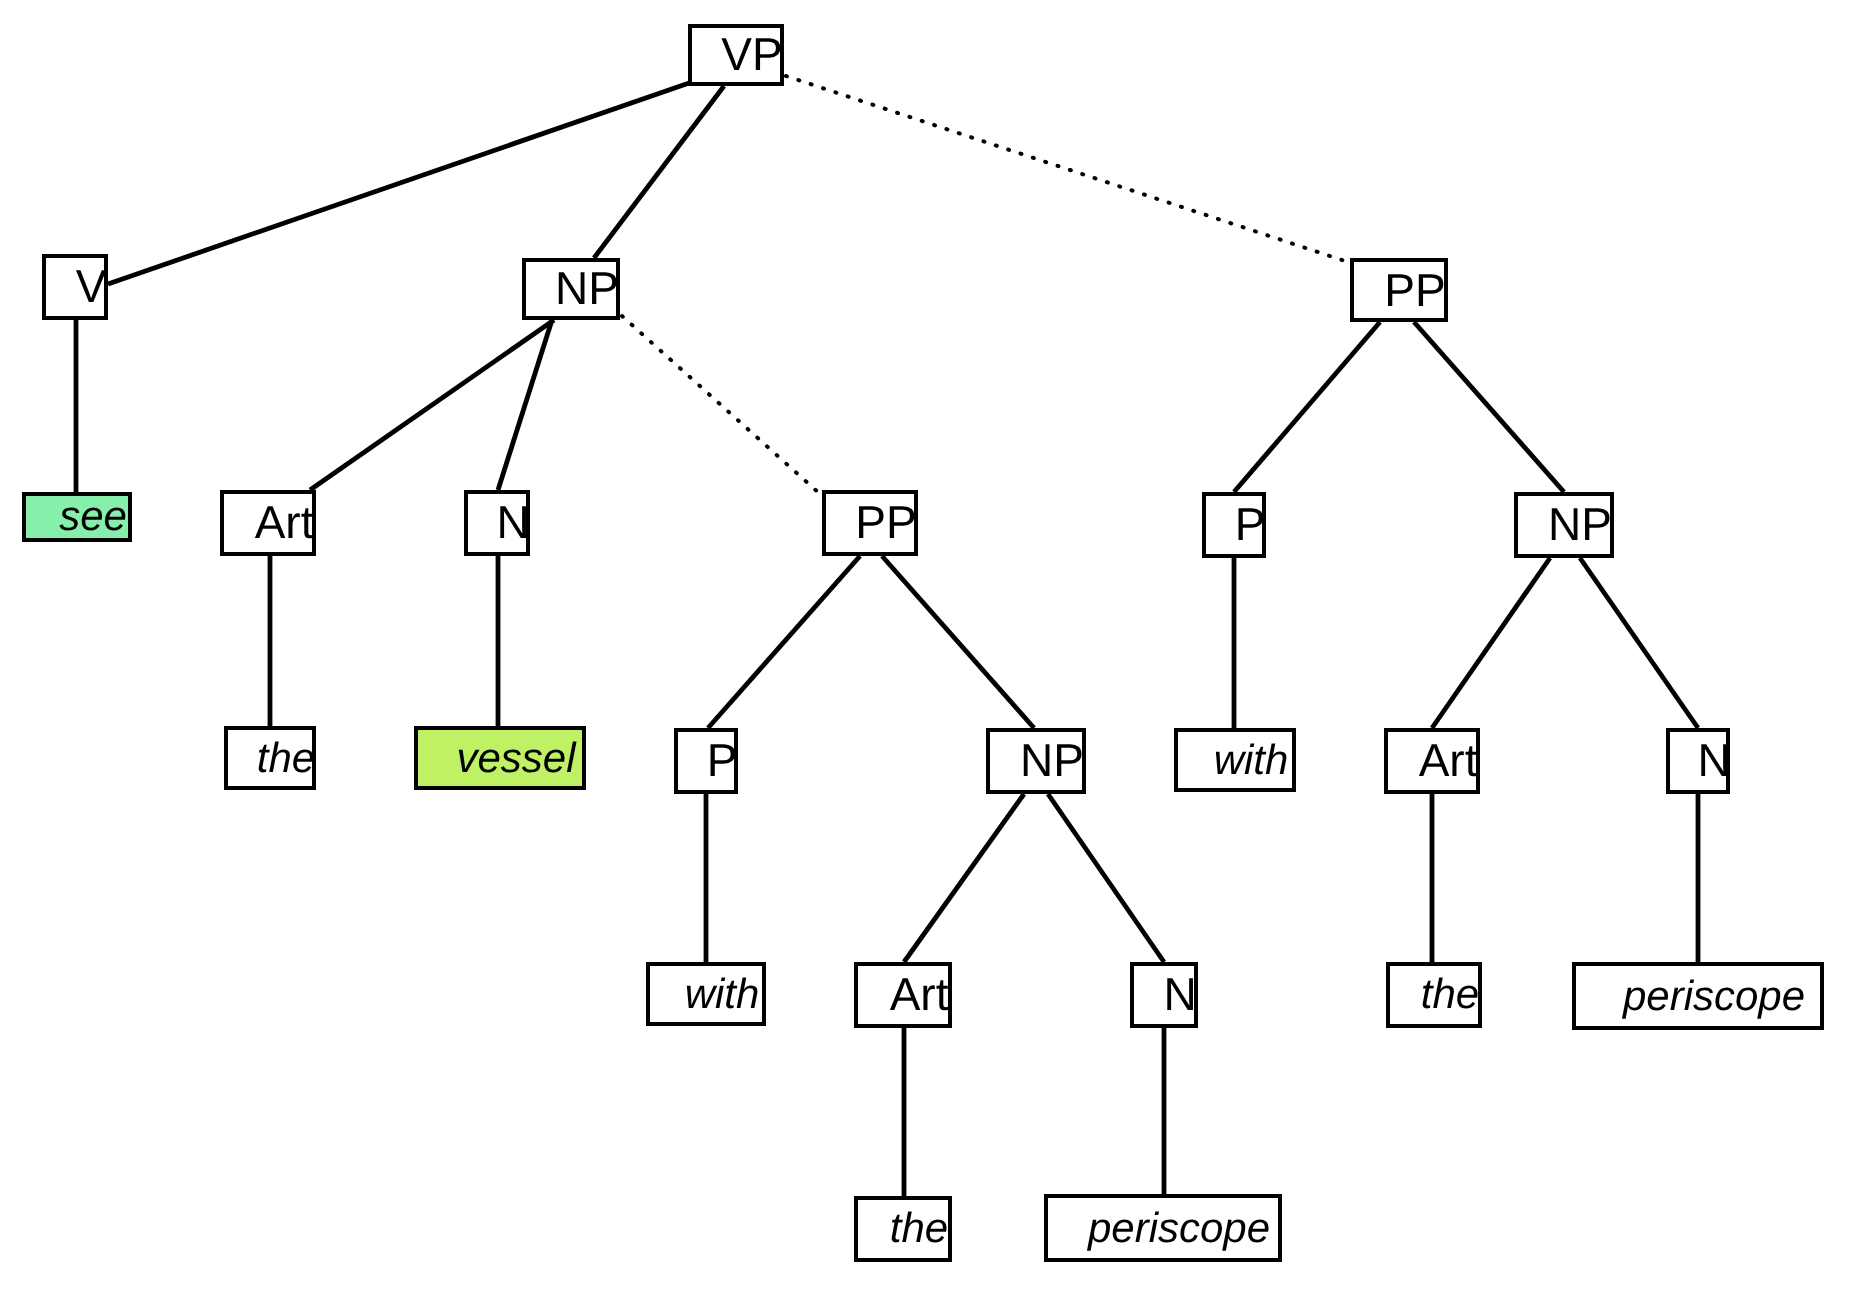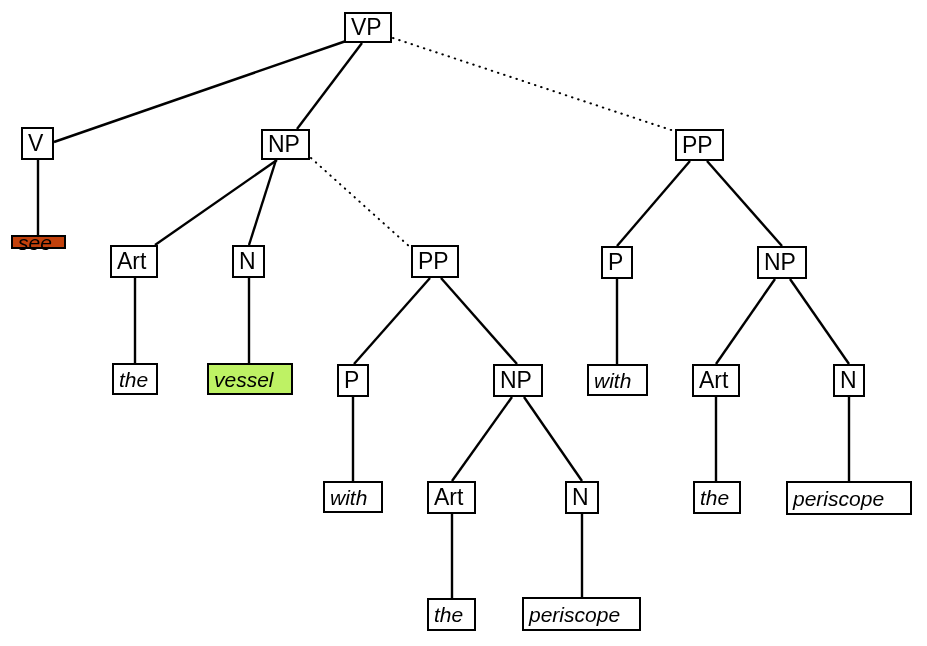--- a/index.html
+++ b/index.html
@@ -24,24 +24,25 @@
     width: 927px;
     height: 646px;
   }
   .node {
     position: absolute;
     box-sizing: border-box;
     background: #ffffff;
     border: 2px solid #000000;
     display: flex;
     align-items: center;
-    justify-content: flex-start;
+    justify-content: center;
     white-space: nowrap;
     line-height: 1;
     color: #000000;
+    padding-left: 16px;
   }
   .node-label {
     display: block;
     padding: 0 5px;
   }
   .cat {
     font-size: 23px;
     font-style: normal;
     font-family: "Liberation Sans", sans-serif;
   }
@@ -86,21 +87,21 @@
       </div>
       <div class="node" style="left: 21px; top: 127px; width: 33px; height: 33px; border-color: rgb(0, 0, 0); background: rgb(255, 255, 255);">
         <span class="node-label cat">V</span>
       </div>
       <div class="node" style="left: 261px; top: 129px; width: 49px; height: 31px; border-color: rgb(0, 0, 0); background: rgb(255, 255, 255);">
         <span class="node-label cat">NP</span>
       </div>
       <div class="node" style="left: 675px; top: 129px; width: 49px; height: 32px; border-color: rgb(0, 0, 0); background: rgb(255, 255, 255);">
         <span class="node-label cat">PP</span>
       </div>
-      <div class="node" style="left: 11px; top: 235px; width: 55px; height: 14px; border-color: rgb(0, 0, 0); background: #c2410c;">
+      <div class="node" style="left: 11px; top: 246px; width: 55px; height: 25px; border-color: rgb(0, 0, 0); background: #86efac;">
         <span class="node-label word">see</span>
       </div>
       <div class="node" style="left: 110px; top: 245px; width: 48px; height: 33px; border-color: rgb(0, 0, 0); background: rgb(255, 255, 255);">
         <span class="node-label cat">Art</span>
       </div>
       <div class="node" style="left: 232px; top: 245px; width: 33px; height: 33px; border-color: rgb(0, 0, 0); background: rgb(255, 255, 255);">
         <span class="node-label cat">N</span>
       </div>
       <div class="node" style="left: 411px; top: 245px; width: 48px; height: 33px; border-color: rgb(0, 0, 0); background: rgb(255, 255, 255);">
         <span class="node-label cat">PP</span>

